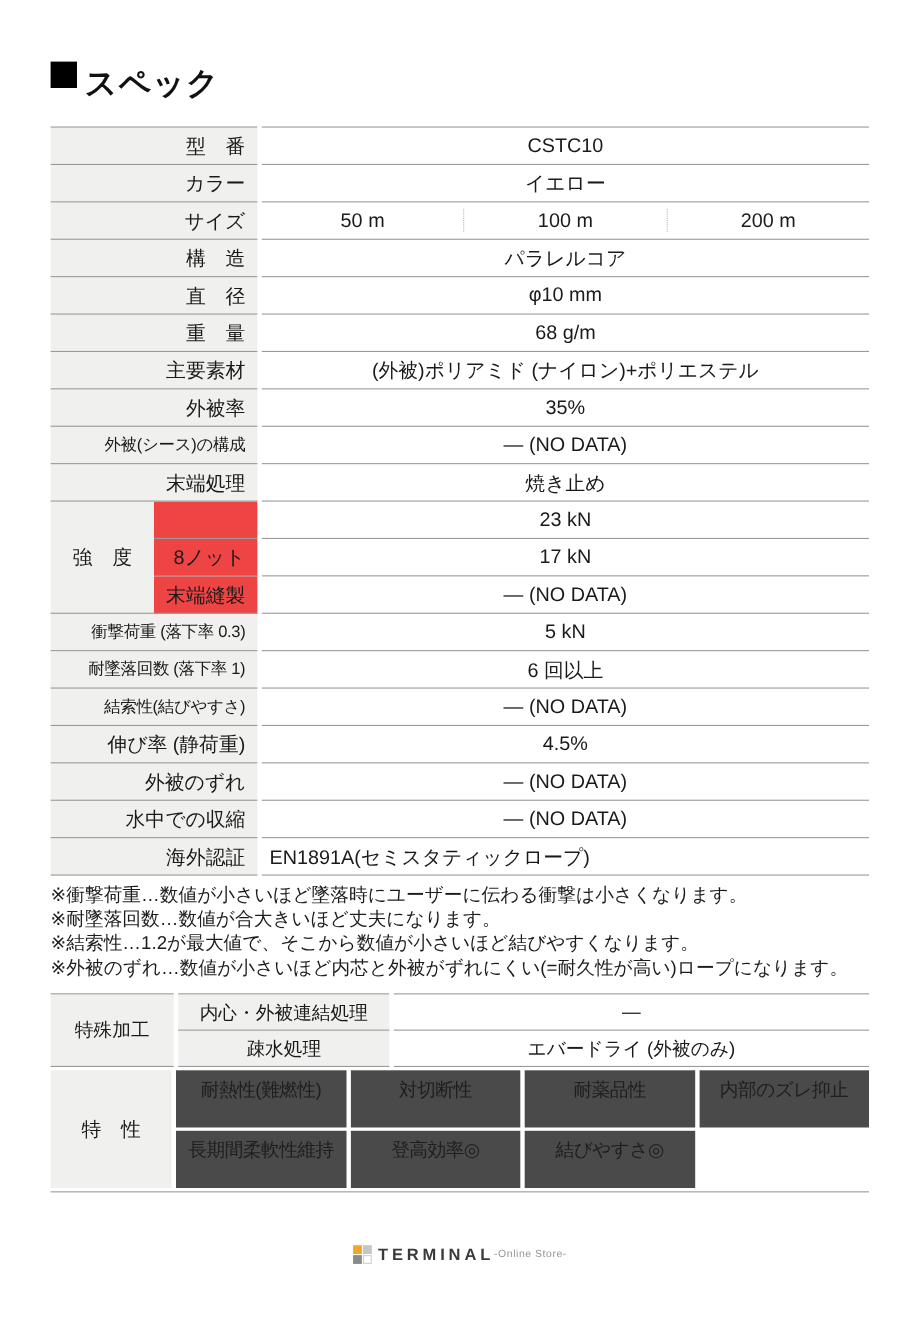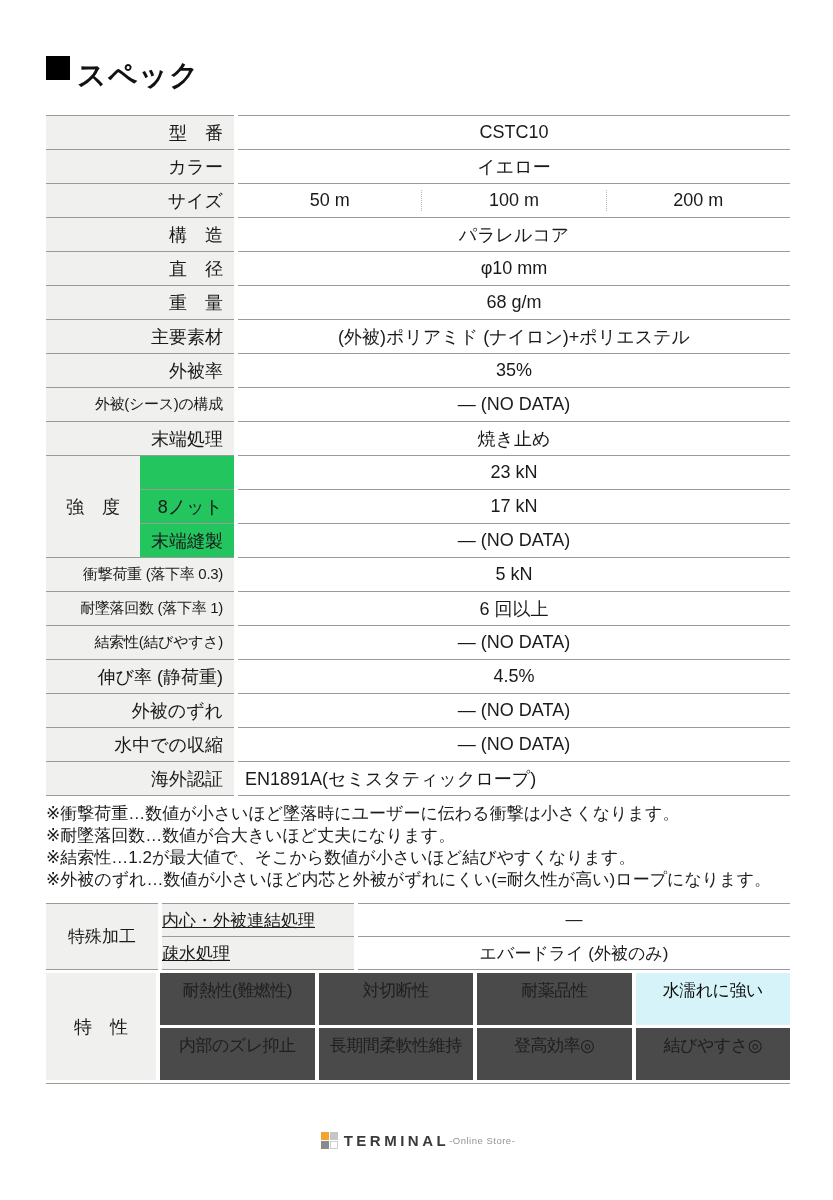--- a/index.html
+++ b/index.html
@@ -30,21 +30,21 @@
   td.lbl {
     background: #f0f0ee;
     text-align: right;
     padding-right: 11px;
     border-right: 4px solid #ffffff;
   }
   td.lbl.small { font-size: 15px; letter-spacing: -0.3px; }
   td.lbl.strength-main {
     text-align: center; padding-right: 0; border-right: none;
   }
-  td.lbl.sub { background: #22c55e; }
+  td.lbl.sub { background: #ef4444; }
   td.val { text-align: center; }
   td.val.left { text-align: left; padding-left: 7px; }
   .sizes { display: flex; width: 100%; }
   .sizes span { flex: 1 1 0; text-align: center; }
   .sizes span.mid { border-left: 1px dotted #b8b8b8; border-right: 1px dotted #b8b8b8; }
 
   
   .notes { margin-top: 7px; width: 748px; }
   .notes p { font-size: 17px; line-height: 22px; color: #1c1c1c; }
 
@@ -54,21 +54,21 @@
     border-top: 1px solid #9a9a9a;
     height: 33px;
     font-size: 17px;
     vertical-align: middle;
   }
   table.special tr:last-child td, table.special td.spn { border-bottom: 1px solid #9a9a9a; }
   td.sp-lbl {
     background: #f0f0ee; text-align: center;
     border-right: 4px solid #ffffff; font-size: 18px;
   }
-  td.sp-sub { background: #f0f0ee; border-right: 4px solid #ffffff; text-decoration: underline; }
+  td.sp-sub { background: #f0f0ee; text-align: center; border-right: 4px solid #ffffff; }
   td.sp-val { text-align: center; font-size: 18px; }
 
   
   .features {
     width: 744px;
     border-bottom: 1px solid #9a9a9a;
     padding: 3px 0 3px 0;
     display: grid;
     grid-template-columns: 110px repeat(4, 1fr);
     column-gap: 4px;
@@ -246,21 +246,20 @@
       <td class="sp-val">エバードライ (外被のみ)</td>
     </tr>
   </tbody>
     </table>
 
   <div class="features">
     <div class="feat-label">特　性</div>
     <div class="feat-cell">耐熱性(難燃性)</div>
     <div class="feat-cell">対切断性</div>
     <div class="feat-cell">耐薬品性</div>
-    <div class="feat-cell active">水濡れに強い</div>
     <div class="feat-cell">内部のズレ抑止</div>
     <div class="feat-cell">長期間柔軟性維持</div>
     <div class="feat-cell">登高効率◎</div>
     <div class="feat-cell">結びやすさ◎</div>
   </div>
 
   <div class="footer">
     <div class="logo-icon">
       <div class="sq sq-tl"></div>
       <div class="sq sq-tr"></div>

